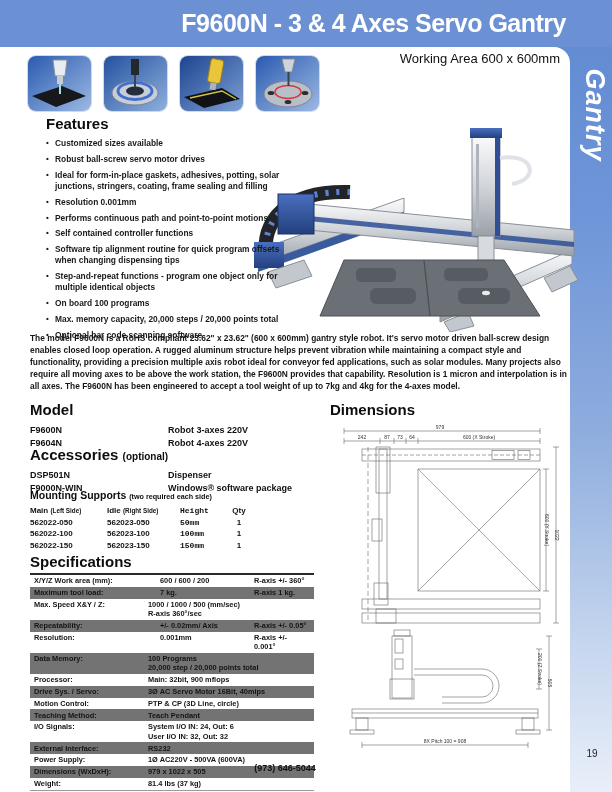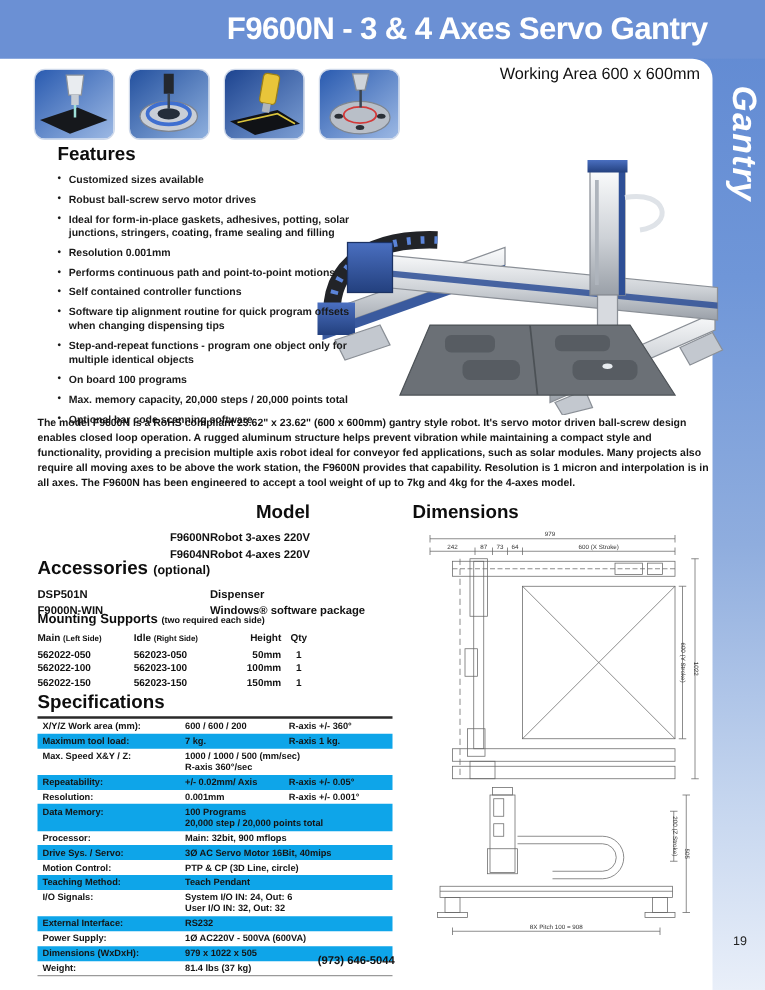--- a/index.html
+++ b/index.html
@@ -16,40 +16,40 @@
   .gantry-tab{position:absolute;left:520px;top:95px;width:140px;height:40px;transform:rotate(90deg);
               text-align:center;font-size:27px;font-style:italic;font-weight:bold;color:#ffffff;letter-spacing:1px;}
   .thumbs{position:absolute;left:28px;top:56px;display:flex;gap:13px;}
   .thumb{width:63px;height:55px;border-radius:8px;overflow:hidden;box-shadow:0 0 0 1px #cfd9ea;}
   .photo{position:absolute;left:252px;top:100px;width:335px;height:232px;}
   .features{position:absolute;left:46px;top:115px;width:252px;}
   h1.sec{font-size:15px;font-weight:bold;color:#0d0d0d;margin:0 0 6px 0;}
   .feat{display:flex;font-size:8.4px;font-weight:bold;color:#1a1a1a;line-height:1.28;margin-bottom:5.2px;}
   .feat .b{width:9px;flex:none;font-size:8px;}
   .desc{position:absolute;left:30px;top:333px;width:540px;font-size:8.4px;font-weight:600;line-height:1.42;color:#161616;}
-  .model{position:absolute;left:30px;top:401px;text-align:right;}
+  .model{position:absolute;left:30px;top:401px;}
   .crow{font-size:9px;font-weight:600;color:#111;line-height:13px;}
   .crow .code{display:inline-block;width:138px;}
   .accessories{position:absolute;left:30px;top:446px;}
   .note{font-size:10px;font-weight:bold;}
   .mounting{position:absolute;left:30px;top:489px;width:230px;}
   .mhead{font-size:10.5px;font-weight:bold;color:#0d0d0d;}
   .mnote{font-size:7.2px;font-weight:bold;}
   .mtable{margin-top:4px;font-size:8px;color:#111;}
   .mrow{display:flex;line-height:11.5px;font-weight:600;}
-  .mrow .c1{width:77px;}.mrow .c2{width:73px;}.mrow .c3{width:45px;text-align:right;}.mrow .c4{width:28px;text-align:center;}
+  .mrow .c1{width:77px;}.mrow .c2{width:73px;}.mrow .c3{width:45px;text-align:left;font-family:Liberation Mono, monospace;}.mrow .c4{width:28px;text-align:center;}
   .mrow.hd{font-weight:bold;}
   .sub{font-size:6.3px;font-weight:bold;}
   .specs{position:absolute;left:30px;top:553px;width:284px;}
   .specs h1.sec{margin-bottom:3px;}
   .stable{border-top:2px solid #2a2a2a;border-bottom:1px solid #9a9a9a;}
   .srow{display:flex;align-items:flex-start;padding:1.3px 4px 1.3px 4px;font-size:7.4px;font-weight:600;color:#141414;line-height:1.25;}
-  .srow.alt{background:#0ea5e9;}
+  .srow.alt{background:#737373;}
   .sl{width:114px;flex:none;}
-  .sv{width:83px;flex:none;}
+  .sv{width:94px;flex:none;margin-left:12px;}
   .svw{flex:1;}
   .sr{flex:1;}
   .dims{position:absolute;left:330px;top:401px;}
   .drawing{position:absolute;left:332px;top:423px;}
   .footer-phone{position:absolute;left:0;top:763px;width:570px;text-align:center;font-size:9px;font-weight:600;color:#111;}
   .pagenum{position:absolute;left:578px;top:748px;width:28px;text-align:center;font-size:10px;color:#222;}
   svg text{font-family:"Liberation Sans", sans-serif;}
 </style>
 </head>
 <body>

